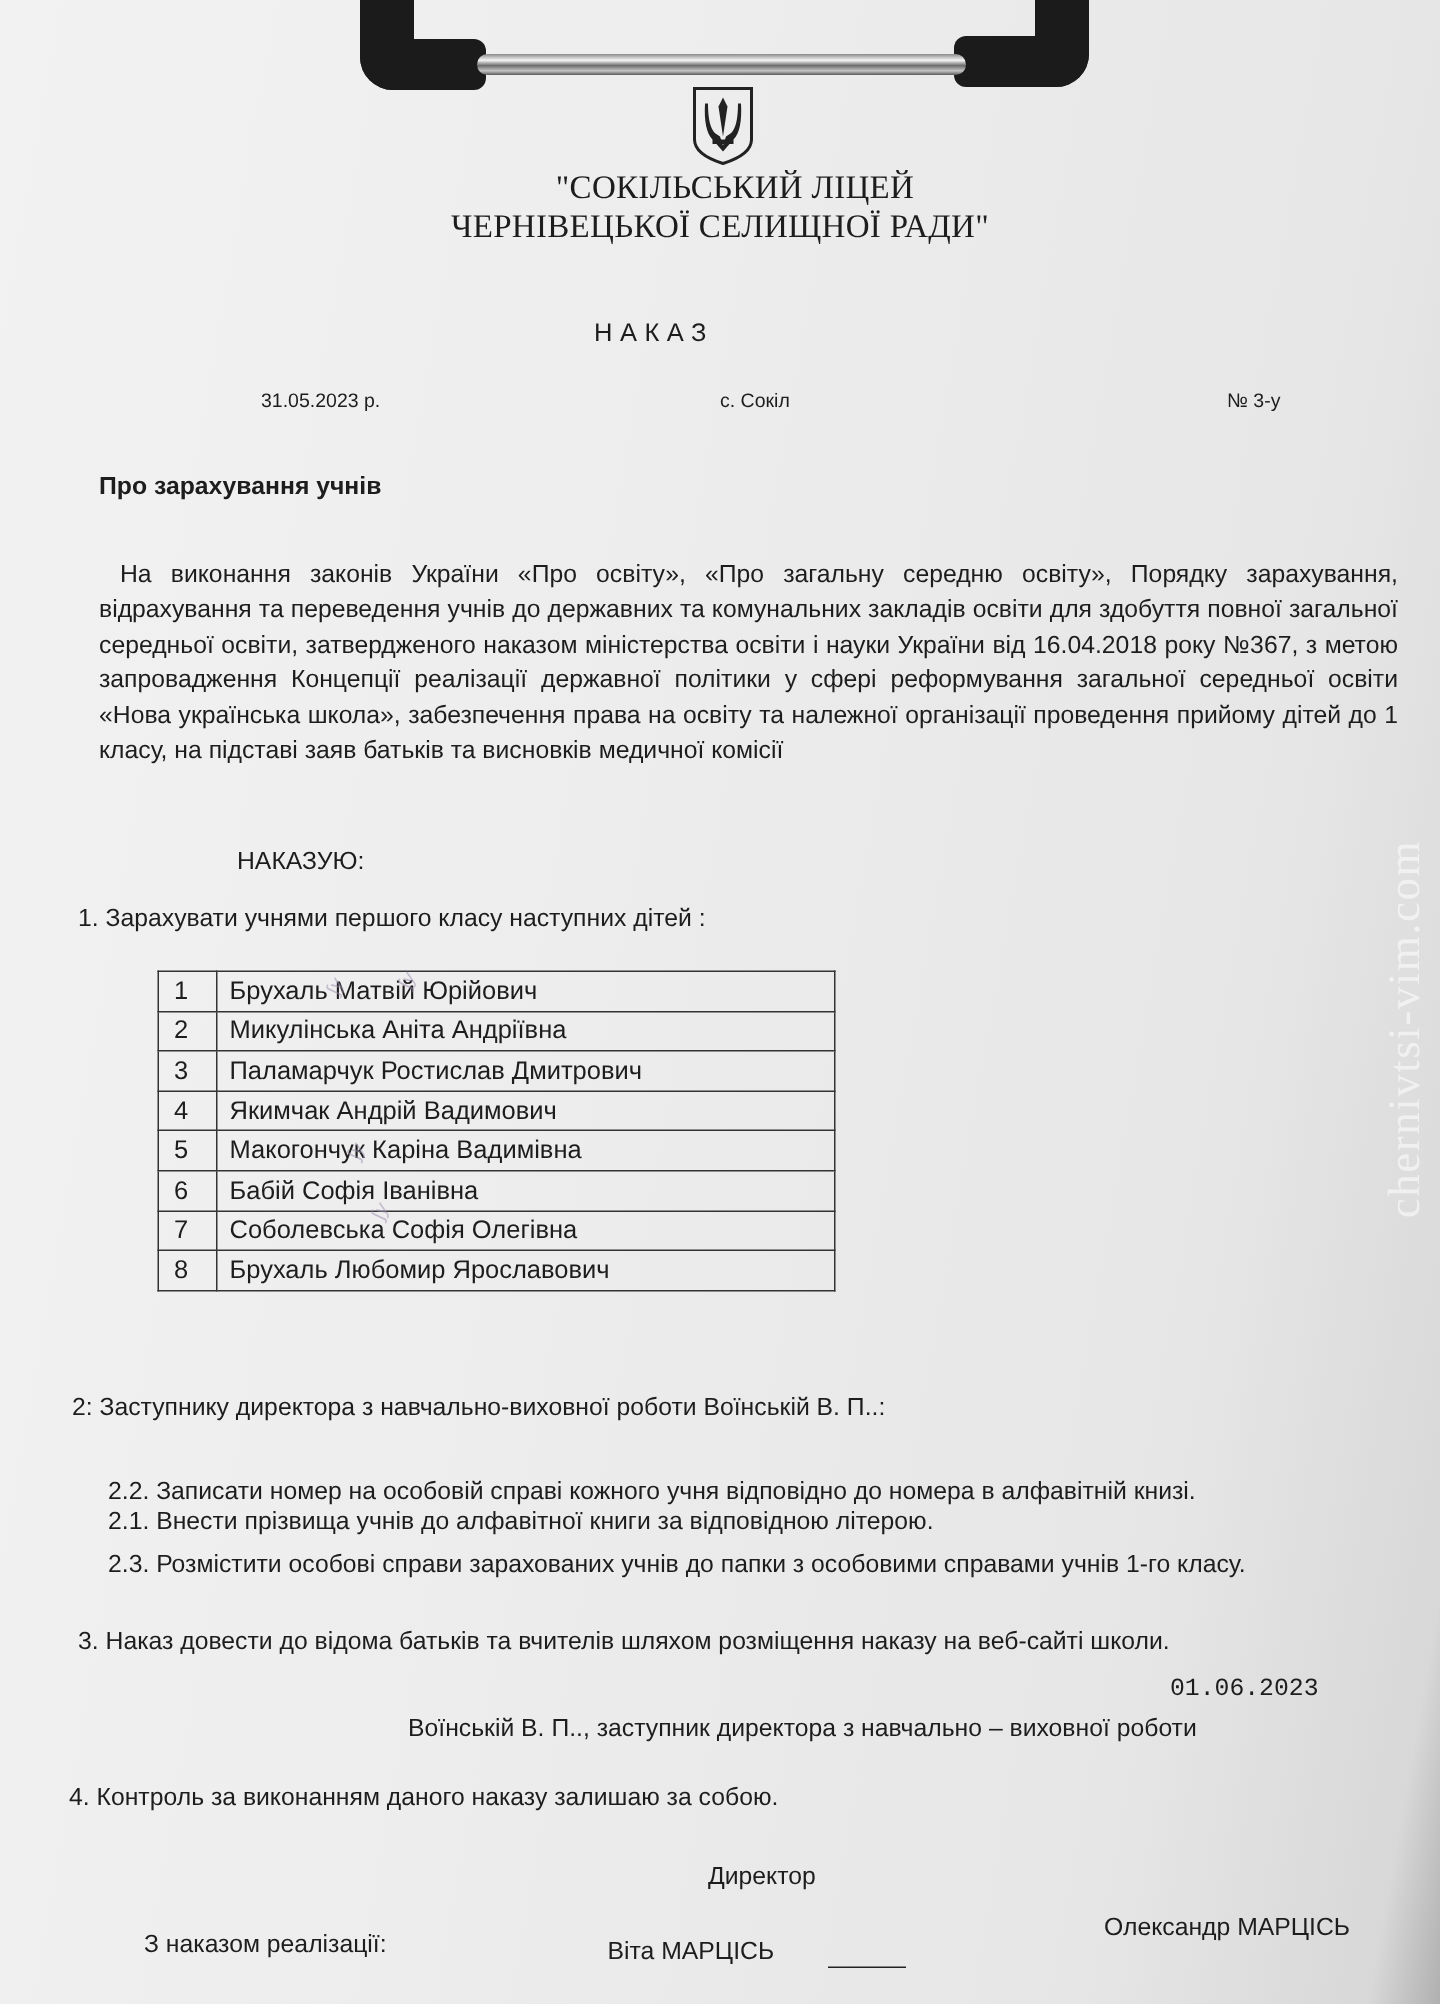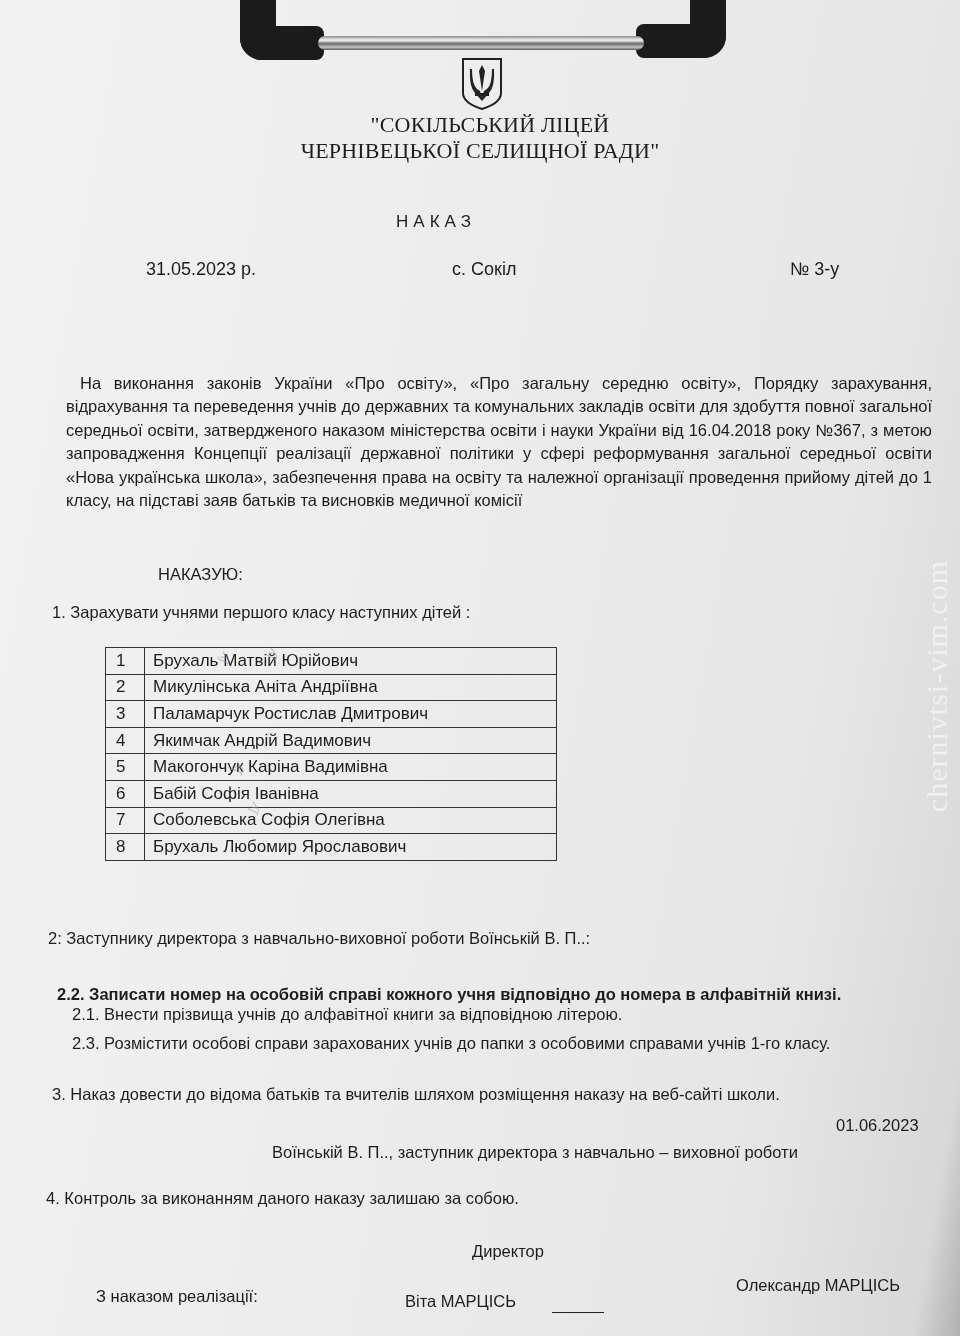--- a/index.html
+++ b/index.html
@@ -16,21 +16,21 @@
   .clip .arm.right2 { left: 636px; top: 24px; width: 90px; height: 34px; border-radius: 8px 0 22px 8px; }
   .clip .rod { position: absolute; left: 318px; top: 36px; width: 326px; height: 14px;
     background: linear-gradient(180deg, #8a8a8a 0%, #f5f5f5 30%, #6d6d6d 55%, #c4c4c4 80%, #5a5a5a 100%);
     border-radius: 7px; }
   .abs { position: absolute; }
   .trident { left: 461px; top: 57px; width: 42px; height: 54px; }
   .org { left: 0; width: 960px; text-align: center; font-family: "Liberation Serif", serif; font-size: 22px; letter-spacing: 0.2px; }
   .org1 { top: 112px; padding-left: 20px; box-sizing: border-box; }
   .org2 { top: 138px; }
   .nakaz-title { left: 0; width: 872px; top: 212px; text-align: center; font-size: 17px; letter-spacing: 5px; }
-  .meta { top: 259px; font-size: 18px; }
+  .meta { top: 259px; font-size: 13px; margin-left: 28px; }
   .subject { left: 66px; top: 312px; font-size: 16.5px; font-weight: bold; line-height: 24px; }
   .preamble { left: 66px; top: 372px; width: 866px; font-size: 16.5px; line-height: 23.4px; text-align: justify; }
   .preamble .indent { display: inline-block; width: 14px; }
   .command { left: 158px; top: 565px; font-size: 16.5px; text-align: center; }
   .item1 { left: 52px; top: 603px; font-size: 16.5px; }
   table.students { position: absolute; left: 105px; top: 647px; width: 452px; border-collapse: collapse; font-size: 17px; }
   table.students td { border: 1.5px solid #333; height: 25.6px; padding: 0 8px; }
   table.students td.num { width: 20px; text-align: left; padding-left: 10px; }
   .stamp { position: absolute; color: #a090b0; font-style: italic; font-size: 13px; opacity: 0.55; transform: rotate(-65deg); }
   .sect { font-size: 16.5px; line-height: 23.4px; }
@@ -61,20 +61,21 @@
 <div class="abs org org1">"СОКІЛЬСЬКИЙ ЛІЦЕЙ</div>
 <div class="abs org org2">ЧЕРНІВЕЦЬКОЇ СЕЛИЩНОЇ РАДИ"</div>
 
 <div class="abs nakaz-title">НАКАЗ</div>
 
 <div class="abs meta" style="left:146px;">31.05.2023 р.</div>
 <div class="abs meta" style="left:452px;">с. Сокіл</div>
 <div class="abs meta" style="left:790px;">№ 3-у</div>
 
 <div class="abs subject">
+  <div>Про зарахування учнів</div>
 </div>
 
 <div class="abs preamble"><span class="indent"></span><span>На виконання законів України «Про освіту», «Про загальну середню освіту», Порядку зарахування, відрахування та переведення учнів до державних та комунальних закладів освіти для здобуття повної загальної середньої освіти, затвердженого наказом міністерства освіти і науки України від 16.04.2018 року №367, з метою запровадження Концепції реалізації державної політики у сфері реформування загальної середньої освіти «Нова українська школа», забезпечення права на освіту та належної організації проведення прийому дітей до 1 класу, на підставі заяв батьків та висновків медичної комісії</span></div>
 
 <div class="abs command">НАКАЗУЮ:</div>
 
 <div class="abs item1">1. Зарахувати учнями першого класу наступних дітей :</div>
 
 <table class="students">
   <tbody>
@@ -113,25 +114,25 @@
   </tbody>
 </table>
 
 <div class="stamp" style="left:218px; top:650px;">∫у</div>
 <div class="stamp" style="left:266px; top:646px;">∫у</div>
 <div class="stamp" style="left:232px; top:760px;">∫у</div>
 <div class="stamp" style="left:248px; top:800px;">∫у</div>
 
 <div class="abs sect" style="left:48px; top:927px;">2: Заступнику директора з навчально-виховної роботи Воїнській В. П..:</div>
 <div class="abs sect" style="left:72px; top:955px;margin-top:48px;">2.1. Внести прізвища учнів до алфавітної книги за відповідною літерою.</div>
-<div class="abs sect" style="left:33px; top:983px; width:840px; text-indent:24px;font-weight:bold;">2.2. Записати номер на особовій справі кожного учня відповідно до номера в алфавітній книзі.</div>
+<div class="abs sect" style="left:48px; top:983px; width:840px; text-indent:24px;">2.2. Записати номер на особовій справі кожного учня відповідно до номера в алфавітній книзі.</div>
 <div class="abs sect" style="left:48px; top:1032px; width:890px; text-indent:24px;">2.3. Розмістити особові справи зарахованих учнів до папки з особовими справами учнів 1-го класу.</div>
 
 <div class="abs sect" style="left:52px; top:1083px;">3. Наказ довести до відома батьків та вчителів шляхом розміщення наказу на веб-сайті школи.</div>
-<div class="abs sect" style="left:836px; top:1114px;">01.06.2023</div>
+<div class="abs sect" style="left:780px; top:1114px;font-family:Liberation Mono, monospace;">01.06.2023</div>
 <div class="abs sect" style="left:272px; top:1141px;">Воїнській В. П.., заступник директора з навчально – виховної роботи</div>
 
 <div class="abs sect" style="left:46px; top:1177px;margin-top:10px;">4.   Контроль за виконанням даного наказу залишаю за собою.</div>
 
 <div class="abs sect" style="left:472px; top:1240px;">Директор</div>
 <div class="abs sect" style="left:736px; top:1243px;margin-top:31px;">Олександр МАРЦІСЬ</div>
 <div class="abs sect" style="left:96px; top:1285px;">З наказом реалізації:</div>
 <div class="abs sect" style="left:405px; top:1290px;">
   <span>Віта МАРЦІСЬ</span><span class="sigline"></span>
 </div>

